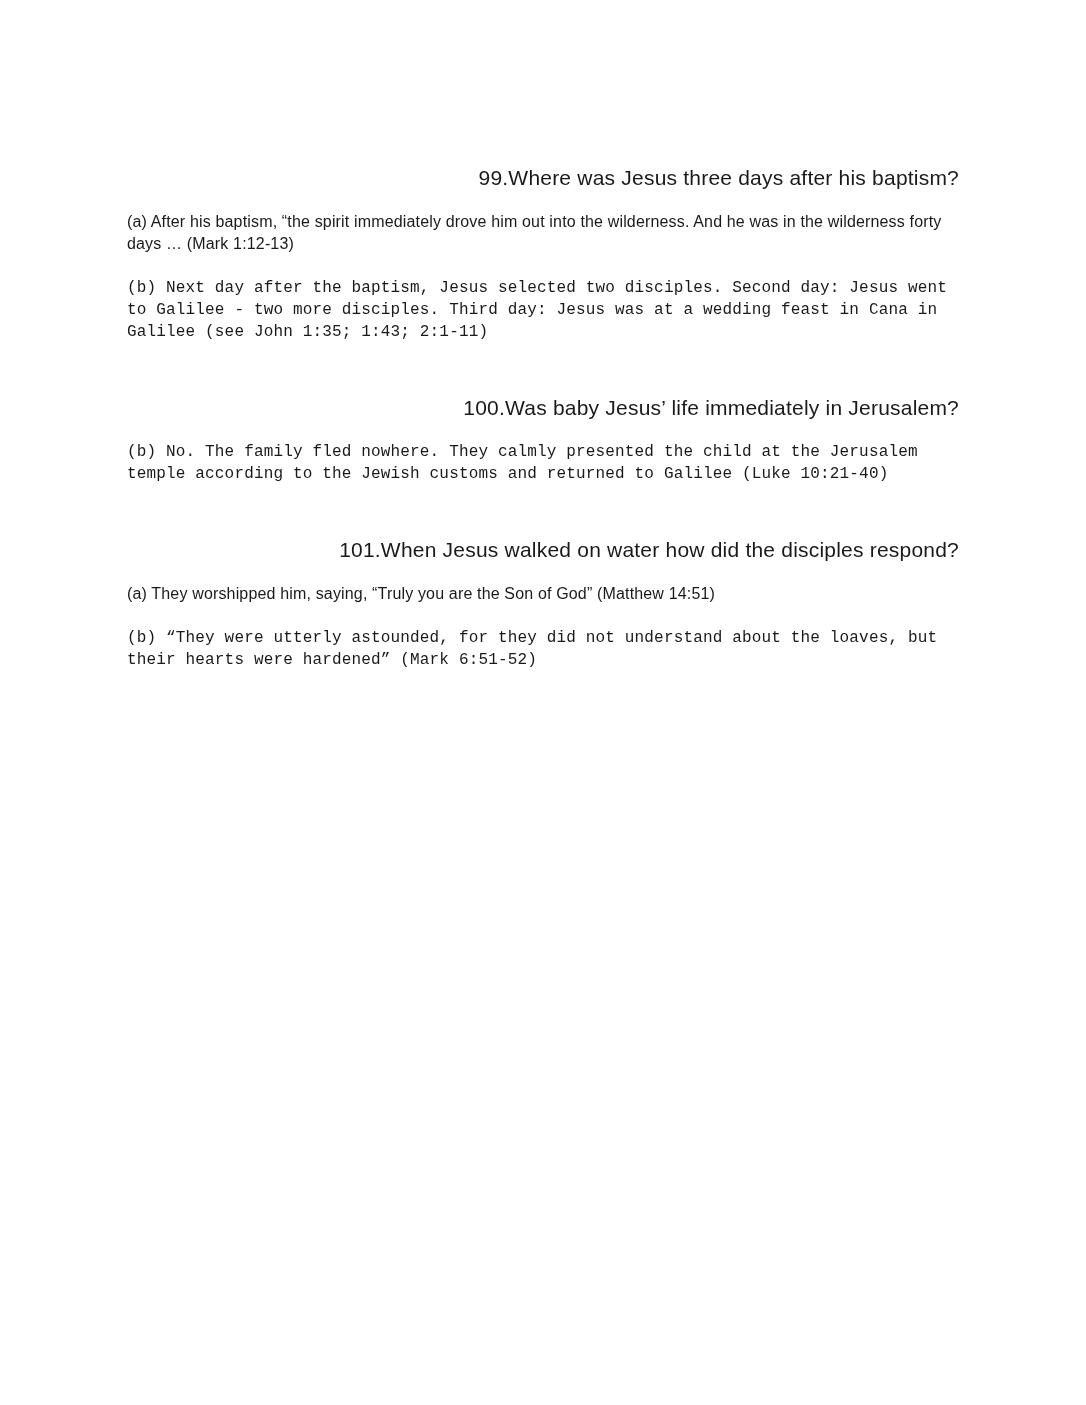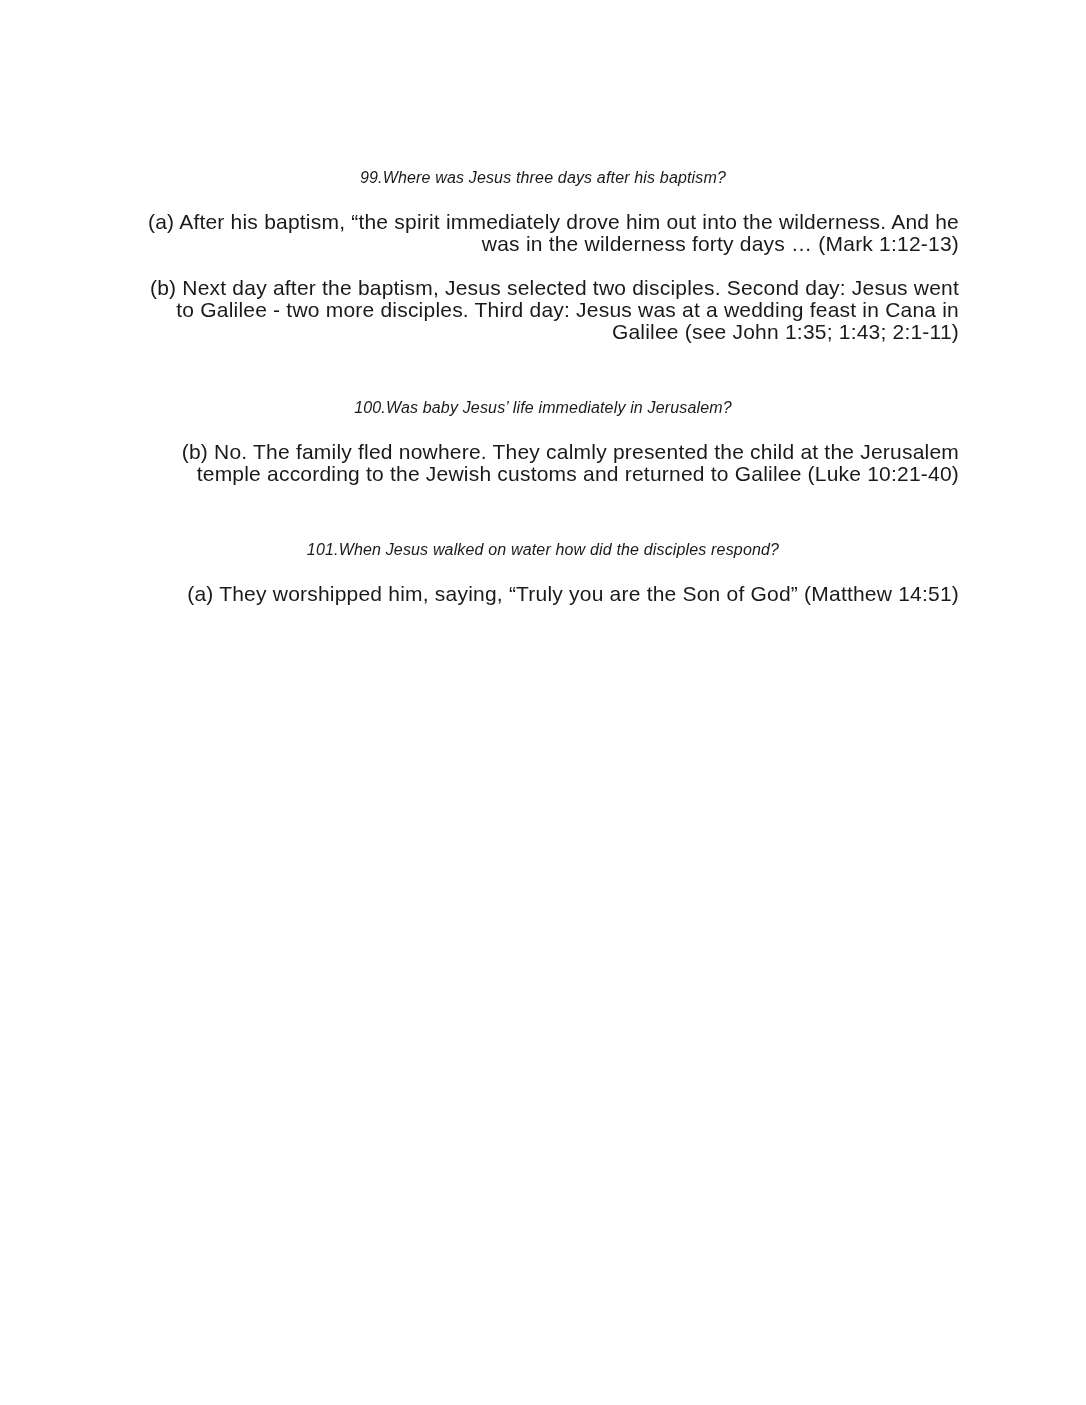--- a/index.html
+++ b/index.html
@@ -32,39 +32,39 @@
   }
 
   .qa-block {
     margin: 0 0 54px 0;
   }
   .qa-block:last-child {
     margin-bottom: 16px;
   }
 
   .question {
-    font-size: 16px;
-    line-height: 22px;
-    margin: 0 0 22px 0;
-    letter-spacing: 0.01em;
-    text-align: center;
-    white-space: pre-wrap;
-    font-style: italic;
-  }
-
-  .answer {
     font-size: 21px;
     line-height: 22px;
     margin: 0 0 22px 0;
     letter-spacing: 0.01em;
     text-align: right;
     white-space: pre-wrap;
   }
+
+  .answer {
+    font-size: 16px;
+    line-height: 22px;
+    margin: 0 0 22px 0;
+    letter-spacing: 0.01em;
+    text-align: left;
+    white-space: pre-wrap;
+  }
   .answer:last-child {
     margin-bottom: 0;
+    font-family: Liberation Mono, monospace;
   }
 </style>
 </head>
 <body>
 
 <div class="page">
   <div class="content">
 
     <section class="qa-block">
       <p class="question">99.Where was Jesus three days after his baptism?</p>
@@ -73,16 +73,17 @@
     </section>
 
     <section class="qa-block">
       <p class="question">100.Was baby Jesus’ life immediately in Jerusalem?</p>
       <p class="answer">(b) No. The family fled nowhere. They calmly presented the child at the Jerusalem temple according to the Jewish customs and returned to Galilee (Luke 10:21-40)</p>
     </section>
 
     <section class="qa-block">
       <p class="question">101.When Jesus walked on water how did the disciples respond?</p>
       <p class="answer">(a) They worshipped him, saying, “Truly you are the Son of God” (Matthew 14:51)</p>
+      <p class="answer">(b) “They were utterly astounded, for they did not understand about the loaves, but their hearts were hardened” (Mark 6:51-52)</p>
     </section>
 
   </div>
 </div>
 
 </body></html>

